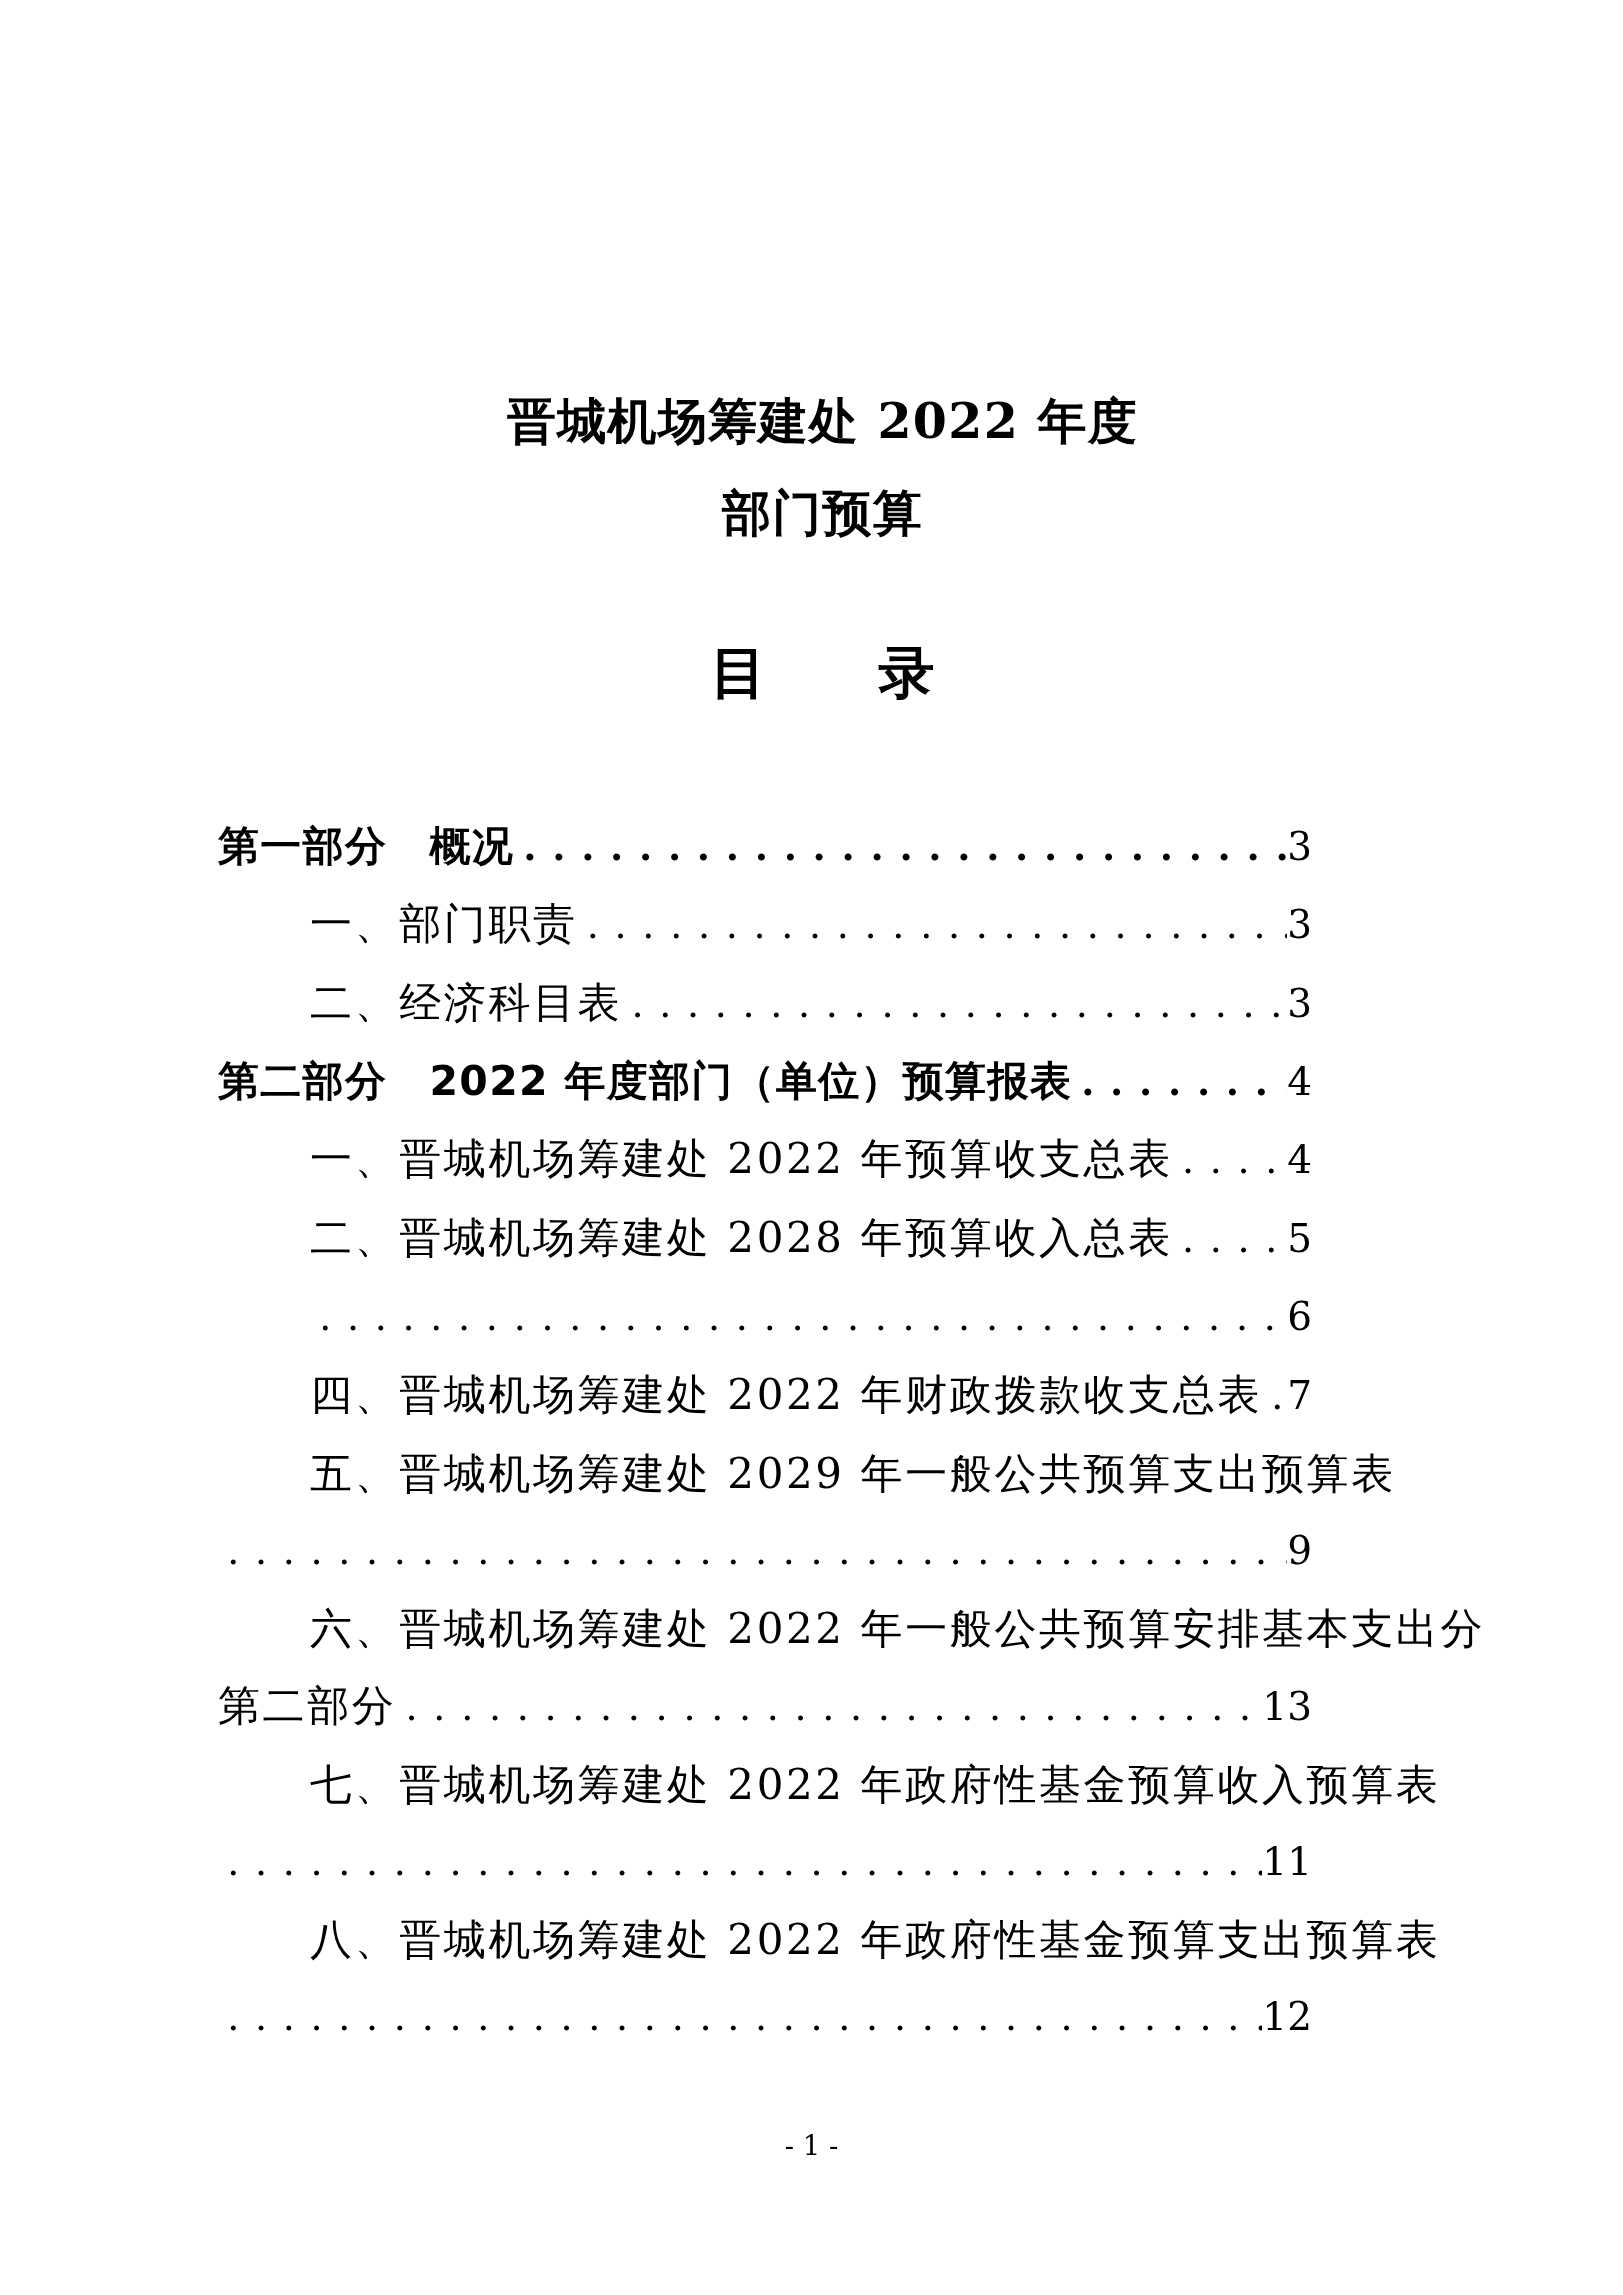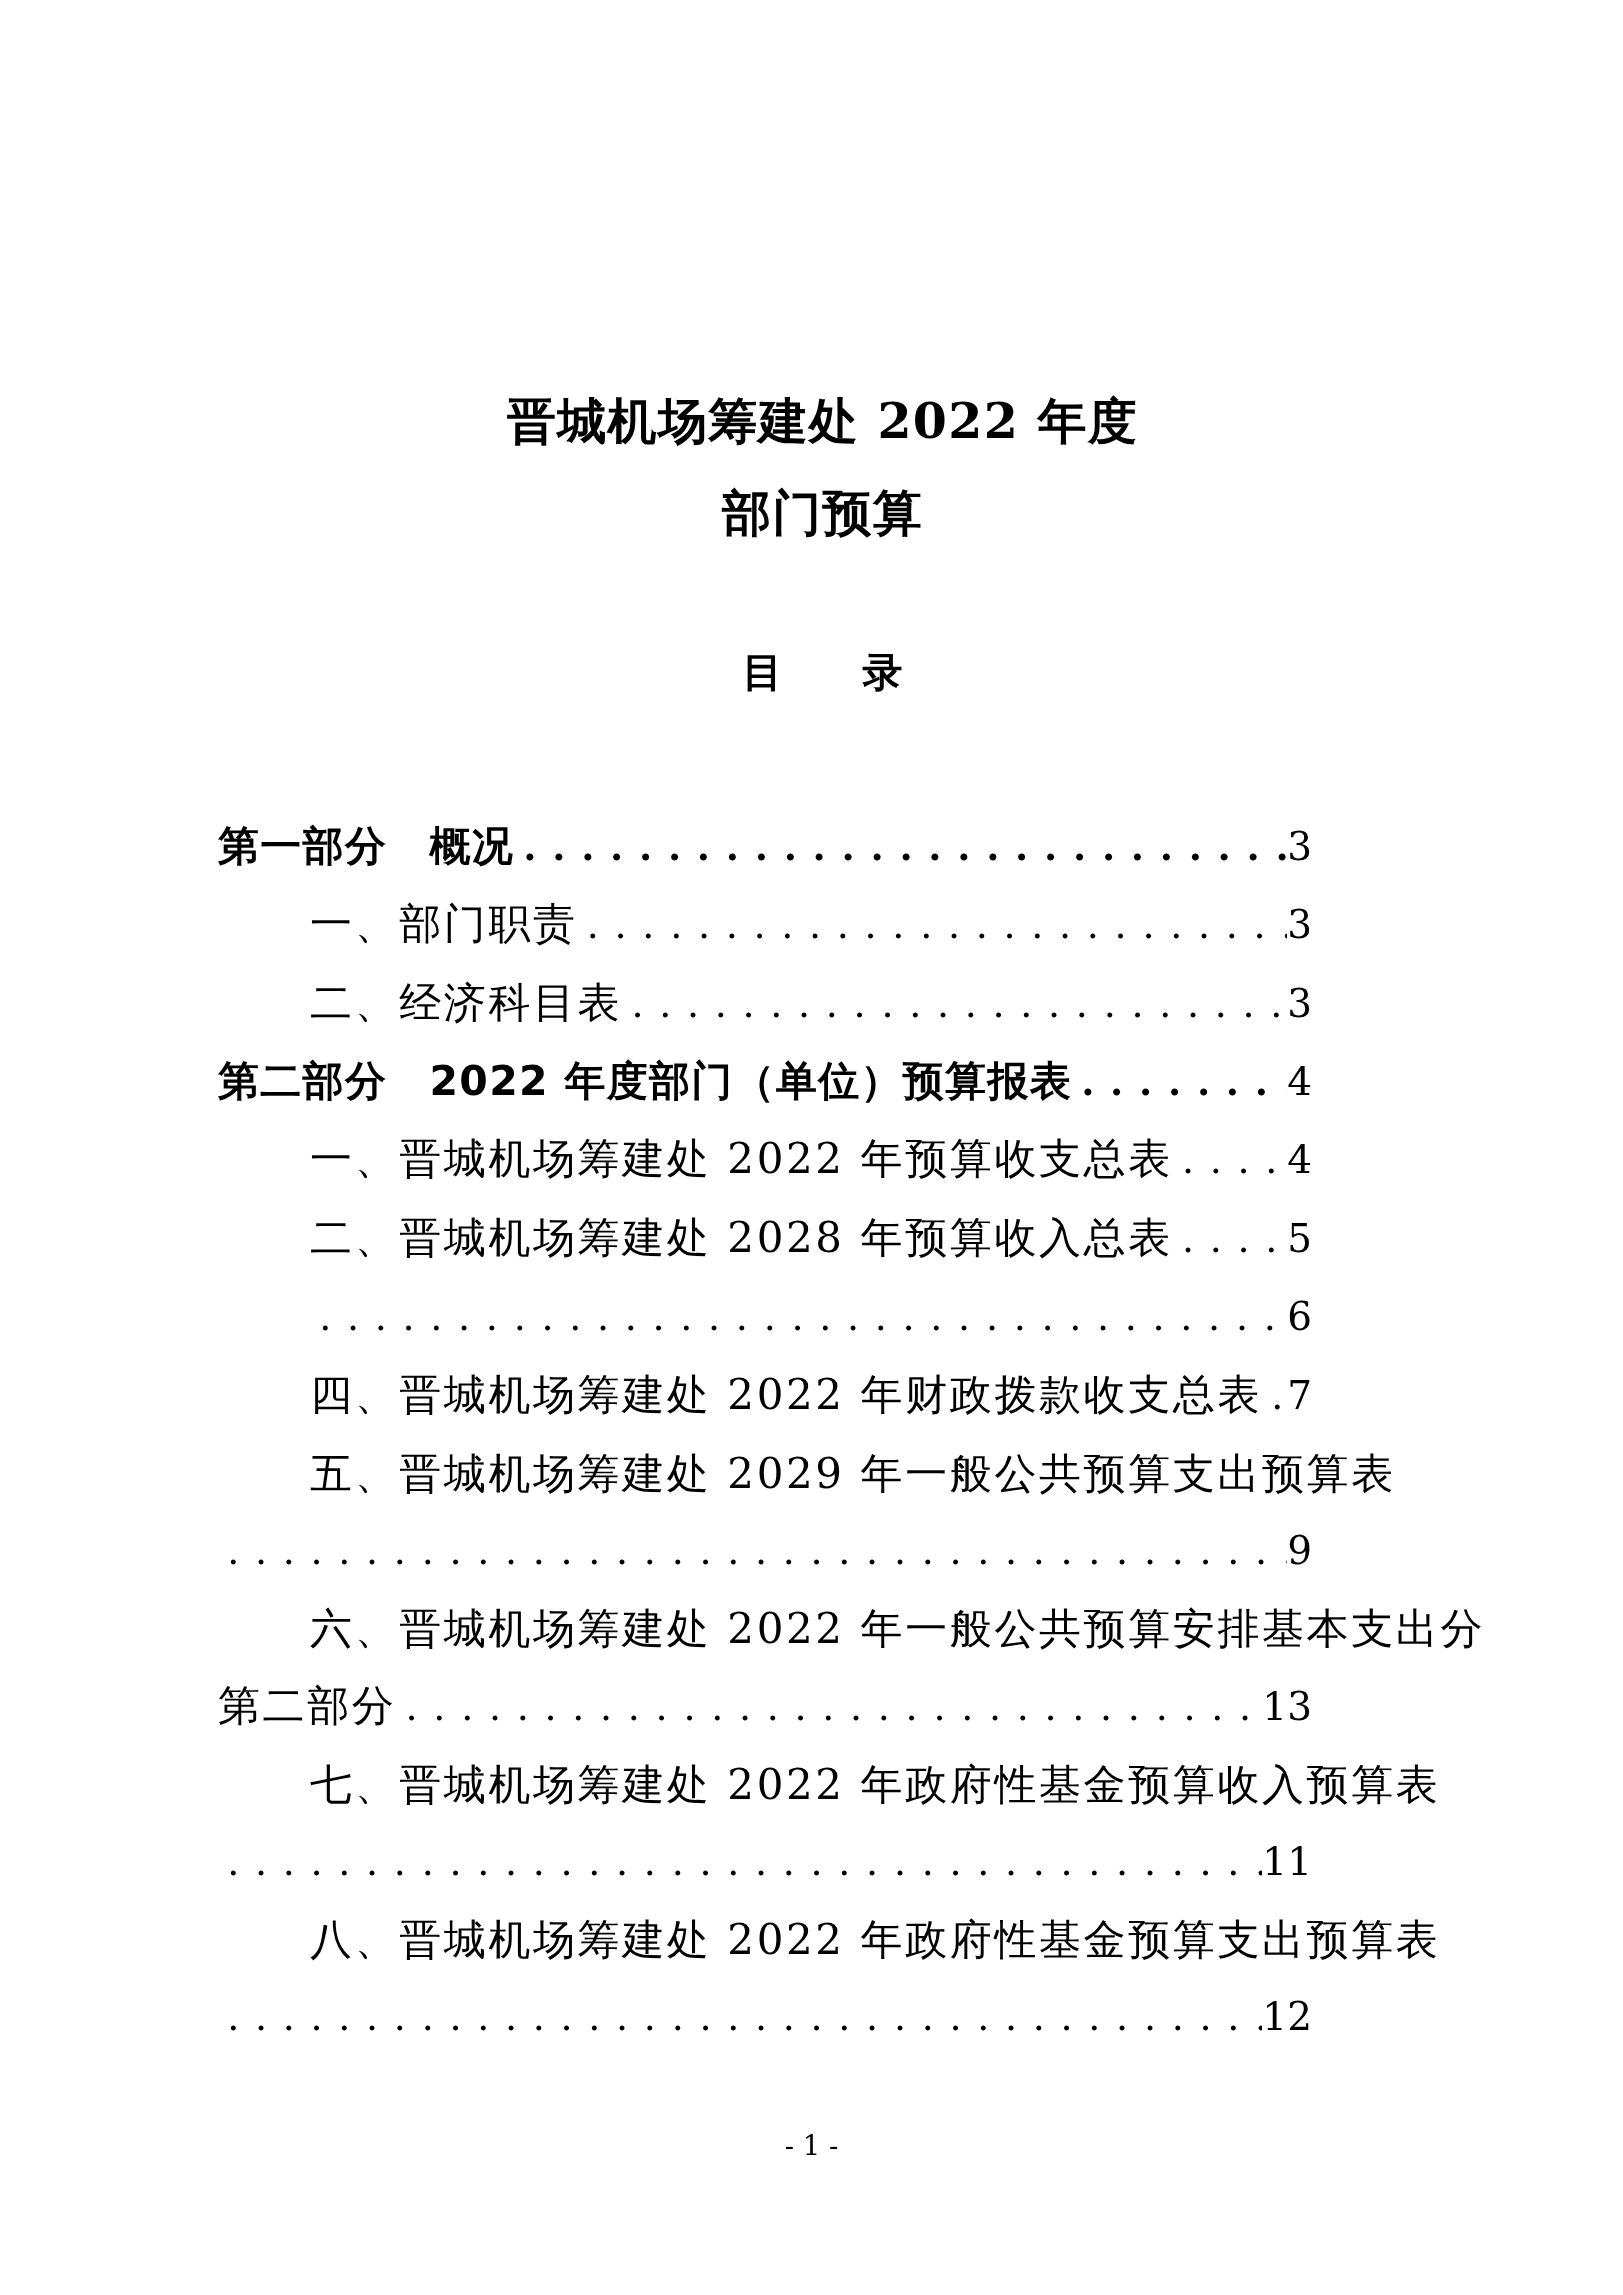--- a/index.html
+++ b/index.html
@@ -28,21 +28,21 @@
     font-weight: 700;
     font-size: 49px;
     line-height: 92px;
     letter-spacing: 1.3px;
   }
   .toc-heading {
     margin-top: 81px;
     text-align: center;
     font-family: Liberation Sans, sans-serif;
     font-weight: 700;
-    font-size: 40px;
+    font-size: 56px;
     line-height: 65px;
   }
   .toc {
     margin-top: 103px;
   }
   .toc-row {
     display: flex;
     align-items: baseline;
     line-height: 77px;
     white-space: nowrap;

